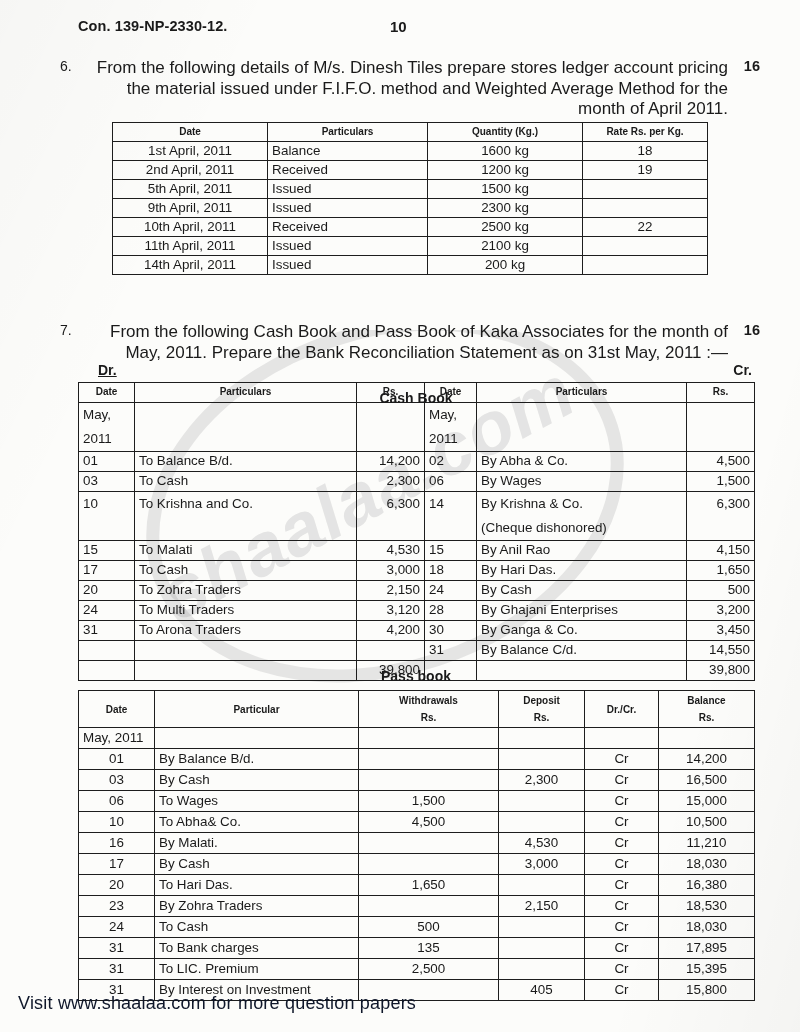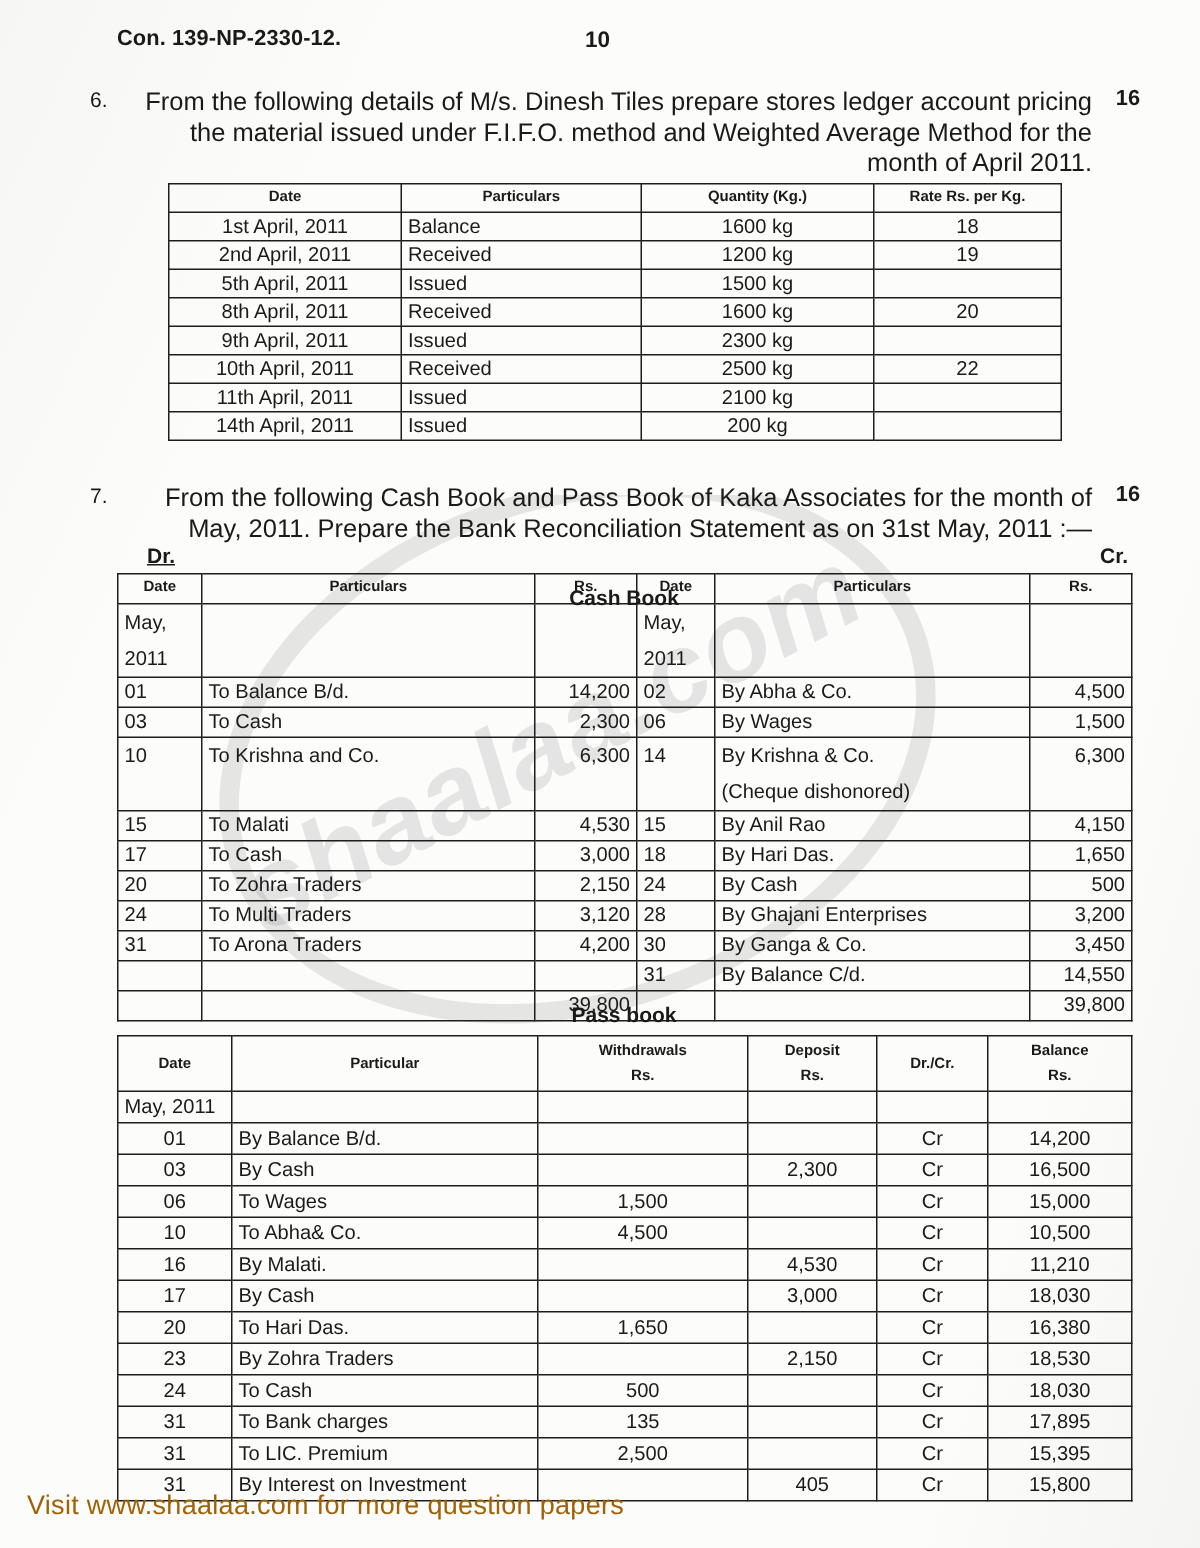--- a/index.html
+++ b/index.html
@@ -187,21 +187,21 @@
   #table-passbook { width: 676px; }
   #table-passbook td, #table-passbook th { height: 20px; line-height: 19px; padding-top: 0; padding-bottom: 0; }
   #table-passbook th { height: 36px; vertical-align: middle; line-height: 17px; white-space: normal; }
 
   
   #footer-note {
     position: absolute;
     left: 18px;
     bottom: 18px;
     font-size: 18px;
-    color: #a16207;
+    color: #0f172a;
     letter-spacing: 0.2px;
   }
 </style>
 </head>
 <body>
 
 <div id="paper"></div>
 
 <div id="watermark">
   <svg class="wm-arc" viewBox="0 0 520 360">
@@ -250,26 +250,20 @@
             <td class="ta-c">2nd April, 2011</td>
             <td class="ta-l">Received</td>
             <td class="ta-c">1200 kg</td>
             <td class="ta-c">19</td>
           </tr>
           <tr>
             <td class="ta-c">5th April, 2011</td>
             <td class="ta-l">Issued</td>
             <td class="ta-c">1500 kg</td>
             <td class="ta-c"></td>
-          </tr>
-          <tr>
-            <td class="ta-c">8th April, 2011</td>
-            <td class="ta-l">Received</td>
-            <td class="ta-c">1600 kg</td>
-            <td class="ta-c">20</td>
           </tr>
           <tr>
             <td class="ta-c">9th April, 2011</td>
             <td class="ta-l">Issued</td>
             <td class="ta-c">2300 kg</td>
             <td class="ta-c"></td>
           </tr>
           <tr>
             <td class="ta-c">10th April, 2011</td>
             <td class="ta-l">Received</td>

